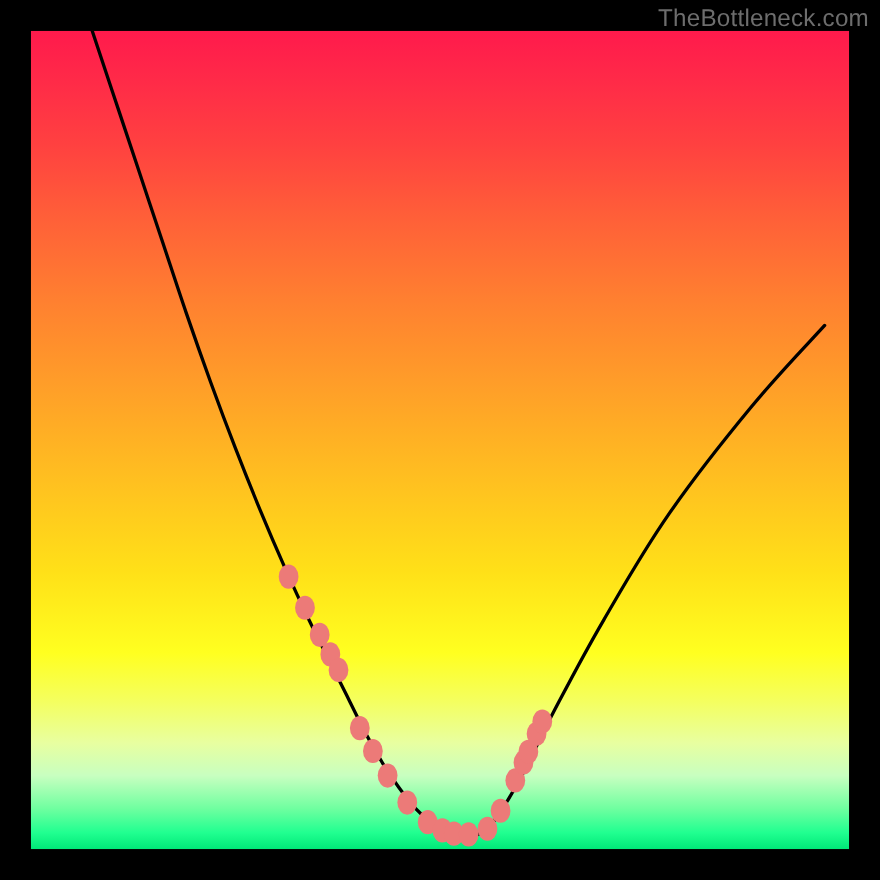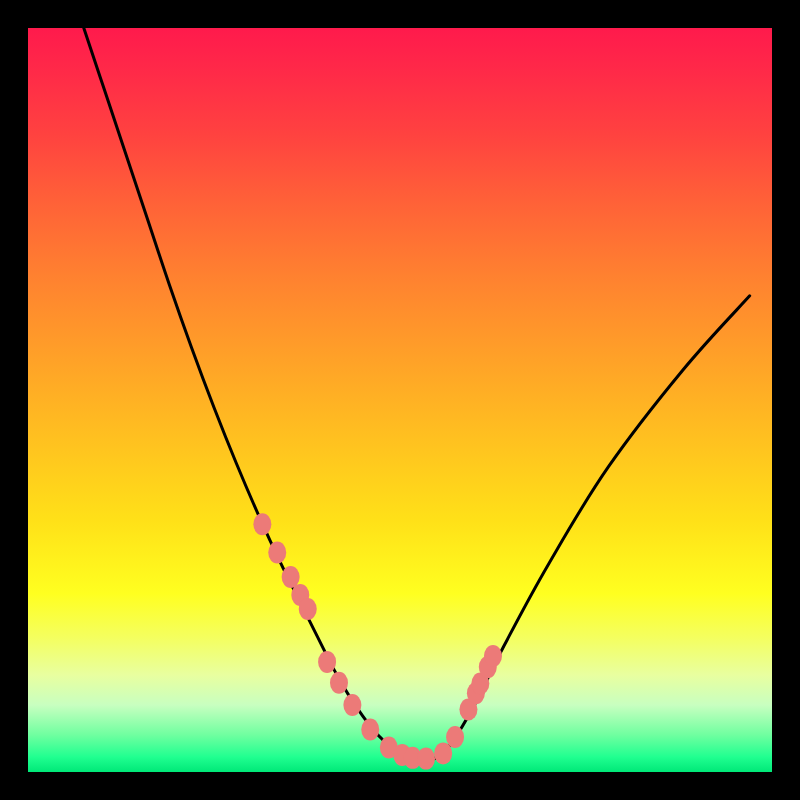--- a/index.html
+++ b/index.html
@@ -86,13 +86,14 @@
         <ellipse cx="398.04" cy="730.61" rx="9" ry="11" fill="#ec7a78"></ellipse>
         <ellipse cx="415.15" cy="725.40" rx="9" ry="11" fill="#ec7a78"></ellipse>
         <ellipse cx="427.06" cy="709.03" rx="9" ry="11" fill="#ec7a78"></ellipse>
         <ellipse cx="440.45" cy="681.50" rx="9" ry="11" fill="#ec7a78"></ellipse>
         <ellipse cx="447.89" cy="665.14" rx="9" ry="11" fill="#ec7a78"></ellipse>
         <ellipse cx="452.35" cy="655.46" rx="9" ry="11" fill="#ec7a78"></ellipse>
         <ellipse cx="459.79" cy="639.10" rx="9" ry="11" fill="#ec7a78"></ellipse>
         <ellipse cx="465.00" cy="627.94" rx="9" ry="11" fill="#ec7a78"></ellipse>
       </svg>
   </div>
+  <div class="watermark">TheBottleneck.com</div>
 </div>
 
 </body></html>

